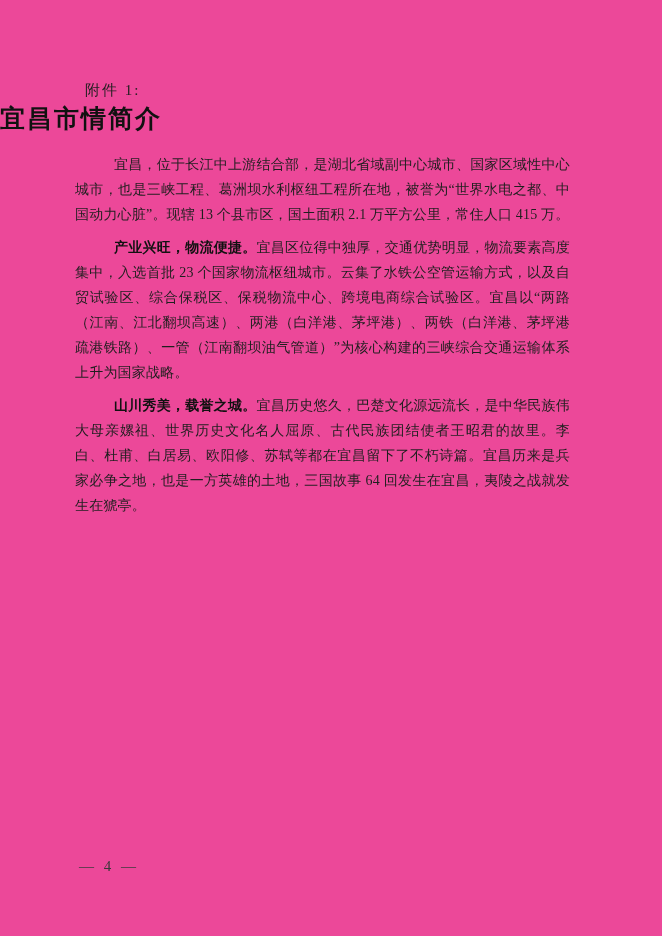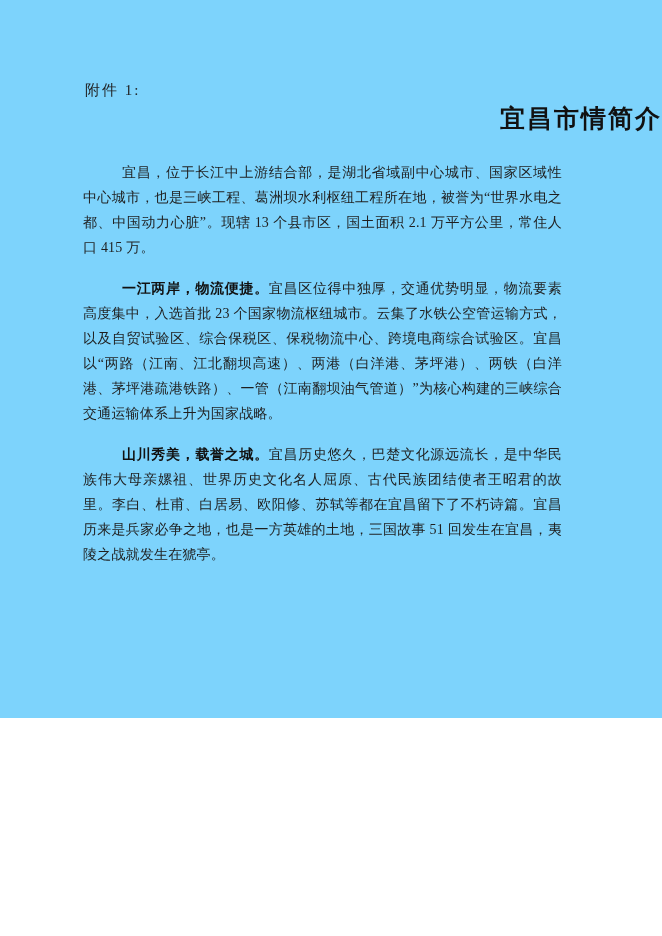--- a/index.html
+++ b/index.html
@@ -3,60 +3,60 @@
 <meta charset="utf-8">
 <style>
   html, body {
     margin: 0;
     padding: 0;
     background: #ffffff;
   }
   .page {
     position: relative;
     width: 662px;
-    height: 718px;
-    background: #7dd3fc;
+    height: 936px;
+    background: #ec4899;
     color: #1f1f1f;
     font-family: "Liberation Serif", "DejaVu Serif", serif;
     overflow: hidden;
   }
   .attachment-label {
     position: absolute;
     left: 85px;
     top: 81px;
     font-size: 15px;
     letter-spacing: 2px;
     white-space: pre;
   }
   .doc-title {
     position: absolute;
     left: 0;
     right: 0;
     top: 102px;
     margin: 0;
-    text-align: right;
+    text-align: left;
     font-family: "Liberation Sans", "DejaVu Sans", sans-serif;
     font-size: 25px;
     font-weight: 700;
     letter-spacing: 2px;
     color: #111111;
   }
   .content {
     position: absolute;
     left: 67px;
     top: 144px;
     width: 511px;
     font-size: 14px;
     line-height: 25px;
     letter-spacing: 0.2px;
     text-align: justify;
     text-justify: inter-ideograph;
   }
   .content p {
-    margin: 16px;
+    margin: 8px;
     text-indent: 39px;
   }
   .content .lead {
     font-weight: 700;
     color: #111111;
   }
   .page-footer {
     position: absolute;
     left: 79px;
     top: 858px;
@@ -73,23 +73,23 @@
 
   <div class="attachment-label">附件 1:</div>
 
   <h1 class="doc-title">宜昌市情简介</h1>
 
   <div class="content">
 
     <p><b class="lead"></b><span>宜昌，位于长江中上游结合部，是湖北省域副中心城市、国家区域性中心城市，也是三峡工程、葛洲坝水利枢纽工程所在地，被誉为“世界水电之都、中国动力心脏”。现辖 13 个县市区，国土面积 2.1 万平方公里，常住人口 415 万。</span></p>
 
 
-    <p><b class="lead">一江两岸，物流便捷。</b><span>宜昌区位得中独厚，交通优势明显，物流要素高度集中，入选首批 23 个国家物流枢纽城市。云集了水铁公空管运输方式，以及自贸试验区、综合保税区、保税物流中心、跨境电商综合试验区。宜昌以“两路（江南、江北翻坝高速）、两港（白洋港、茅坪港）、两铁（白洋港、茅坪港疏港铁路）、一管（江南翻坝油气管道）”为核心构建的三峡综合交通运输体系上升为国家战略。</span></p>
+    <p><b class="lead">产业兴旺，物流便捷。</b><span>宜昌区位得中独厚，交通优势明显，物流要素高度集中，入选首批 23 个国家物流枢纽城市。云集了水铁公空管运输方式，以及自贸试验区、综合保税区、保税物流中心、跨境电商综合试验区。宜昌以“两路（江南、江北翻坝高速）、两港（白洋港、茅坪港）、两铁（白洋港、茅坪港疏港铁路）、一管（江南翻坝油气管道）”为核心构建的三峡综合交通运输体系上升为国家战略。</span></p>
 
 
-    <p><b class="lead">山川秀美，载誉之城。</b><span>宜昌历史悠久，巴楚文化源远流长，是中华民族伟大母亲嫘祖、世界历史文化名人屈原、古代民族团结使者王昭君的故里。李白、杜甫、白居易、欧阳修、苏轼等都在宜昌留下了不朽诗篇。宜昌历来是兵家必争之地，也是一方英雄的土地，三国故事 51 回发生在宜昌，夷陵之战就发生在猇亭。</span></p>
+    <p><b class="lead">山川秀美，载誉之城。</b><span>宜昌历史悠久，巴楚文化源远流长，是中华民族伟大母亲嫘祖、世界历史文化名人屈原、古代民族团结使者王昭君的故里。李白、杜甫、白居易、欧阳修、苏轼等都在宜昌留下了不朽诗篇。宜昌历来是兵家必争之地，也是一方英雄的土地，三国故事 64 回发生在宜昌，夷陵之战就发生在猇亭。</span></p>
 
 
   </div>
 
   <div class="page-footer">— 4 —</div>
 
 </div>
 
 </body></html>

